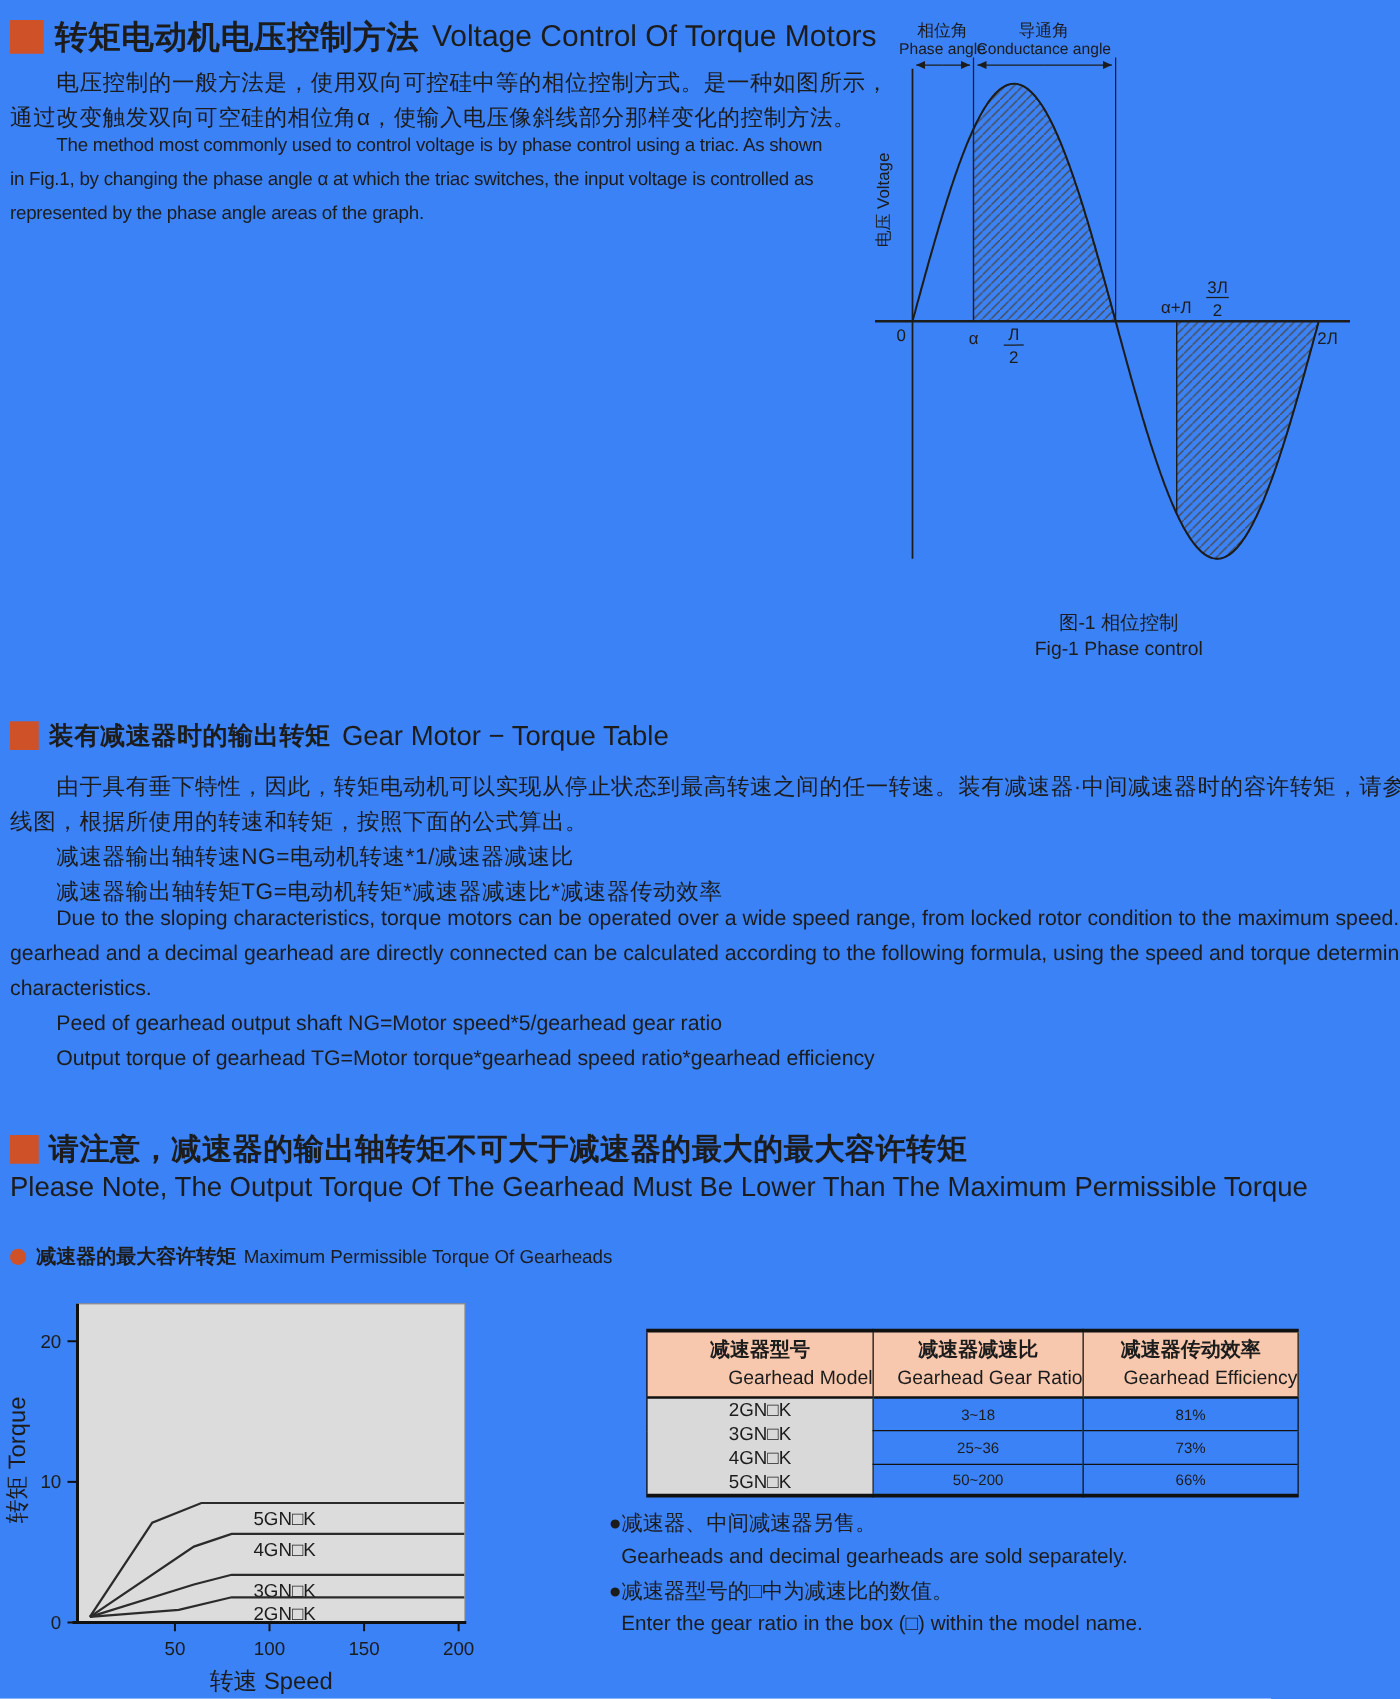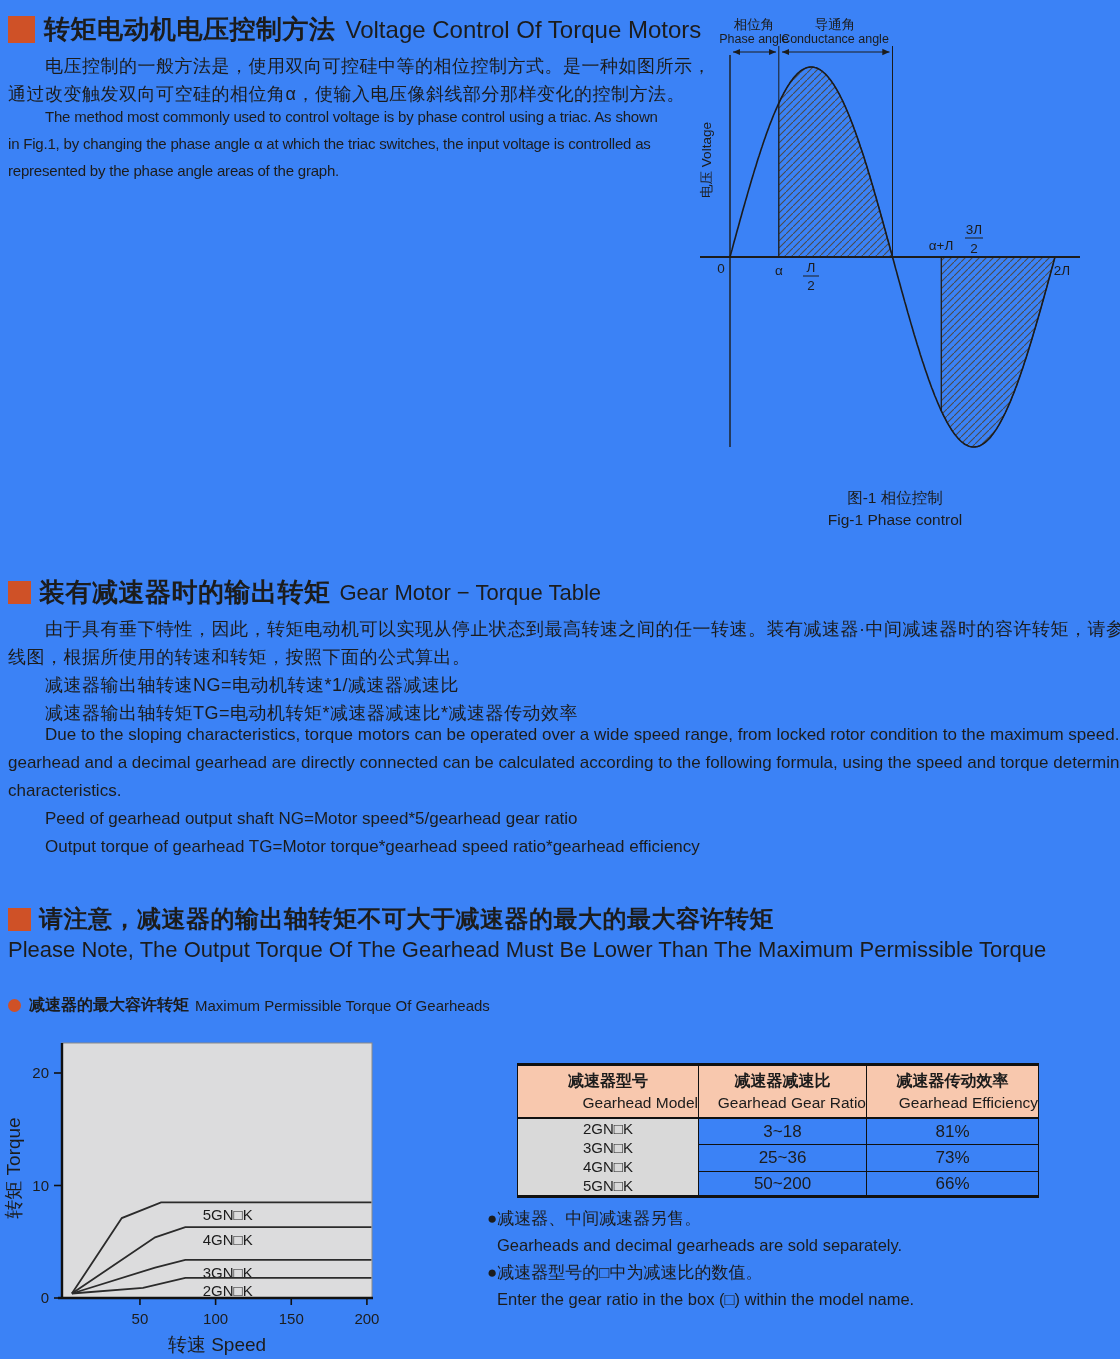--- a/index.html
+++ b/index.html
@@ -7,21 +7,21 @@
         font-family:"Liberation Sans","DejaVu Sans",sans-serif;color:#1c1c1c;}
   .abs{position:absolute;}
   .nowrap{white-space:nowrap;}
   
   .h-row{display:flex;align-items:center;}
   .sq{display:inline-block;background:#cf5127;flex:0 0 auto;}
   .sq1{width:27px;height:27px;margin-right:9px;}
   .sq2{width:23px;height:23px;margin-right:8px;}
   .h1zh{font-size:26px;font-weight:bold;letter-spacing:.5px;}
   .h1en{font-size:24px;font-weight:500;margin-left:10px;}
-  .h2zh{font-size:26px;font-weight:bold;letter-spacing:.5px;}
+  .h2zh{font-size:20px;font-weight:bold;letter-spacing:.5px;}
   .h2en{font-size:22px;font-weight:500;margin-left:9px;}
   .h3zh{font-size:24px;font-weight:bold;letter-spacing:.5px;}
   .h3en{font-size:22px;font-weight:400;}
   
   .zh{font-size:18px;letter-spacing:.5px;}
   .en{font-size:15px;letter-spacing:-0.2px;}
   .en2{font-size:17px;}
   .ind{padding-left:37px;}
   .line{position:absolute;left:0;white-space:nowrap;}
   
@@ -31,21 +31,21 @@
   
   table.gh{border-collapse:collapse;table-layout:fixed;width:521px;
            border-top:3px solid #111;border-bottom:3px solid #111;}
   table.gh td,table.gh th{border-left:1.5px solid #111;border-right:1.5px solid #111;
            padding:0;text-align:center;vertical-align:middle;}
   table.gh th{background:#f8c8ae;height:51px;font-weight:normal;border-bottom:2px solid #111;}
   .th-zh{font-size:16px;font-weight:bold;line-height:22px;}
   .th-en{font-size:15.5px;line-height:21px;text-align:right;}
   .model-cell{background:#d9d9d9;}
   .model-line{font-size:15px;line-height:19px;}
-  td.val{font-size:17px;border-top:1.5px solid #111;margin-left:27px;}
+  td.val{font-size:12px;border-top:1.5px solid #111;margin-left:27px;}
   tr.r1 td.val{border-top:none;}
   tr.r1 td{height:25px;} tr.r2 td{height:26px;} tr.r3 td{height:23px;}
   
   .note-zh{font-size:17px;line-height:27px;white-space:nowrap;}
   .note-en{font-size:16.5px;line-height:27px;padding-left:10px;white-space:nowrap;}
   
   .svgt{font-family:"Liberation Sans","DejaVu Sans",sans-serif;fill:#1c1c1c;}
   .f12{font-size:12.5px;} .f13{font-size:13.5px;} .f15{font-size:15px;} .f19{font-size:19px;}
   .cap{width:400px;text-align:center;font-size:15.5px;position:absolute;left:0;white-space:nowrap;}
   .fig-stroke{stroke:#1c1c1c;fill:none;}

